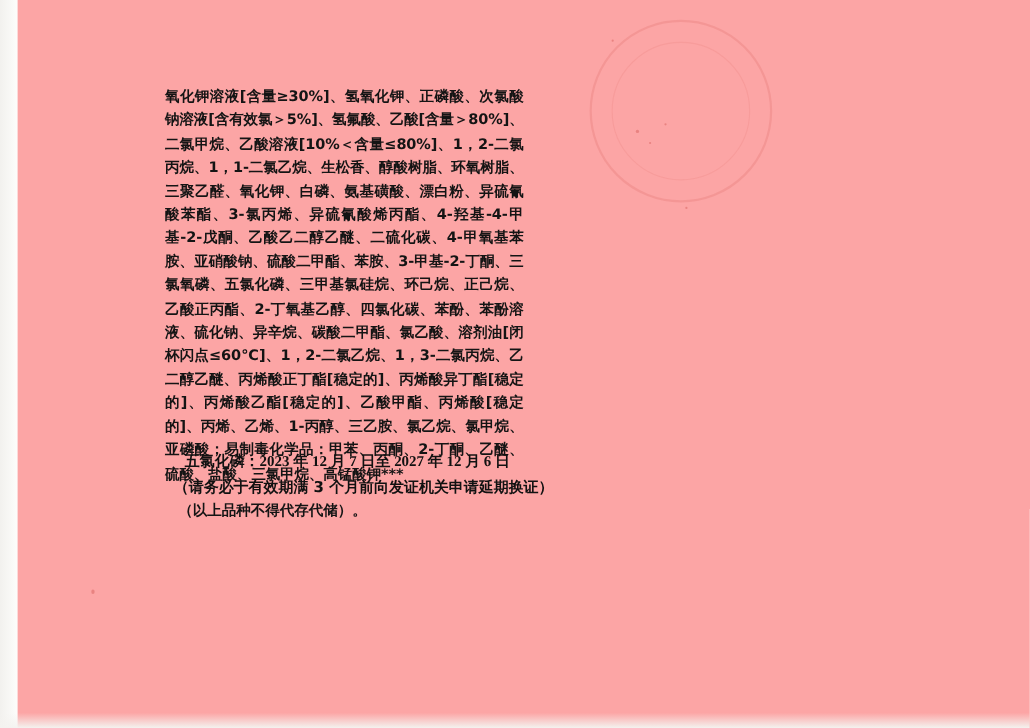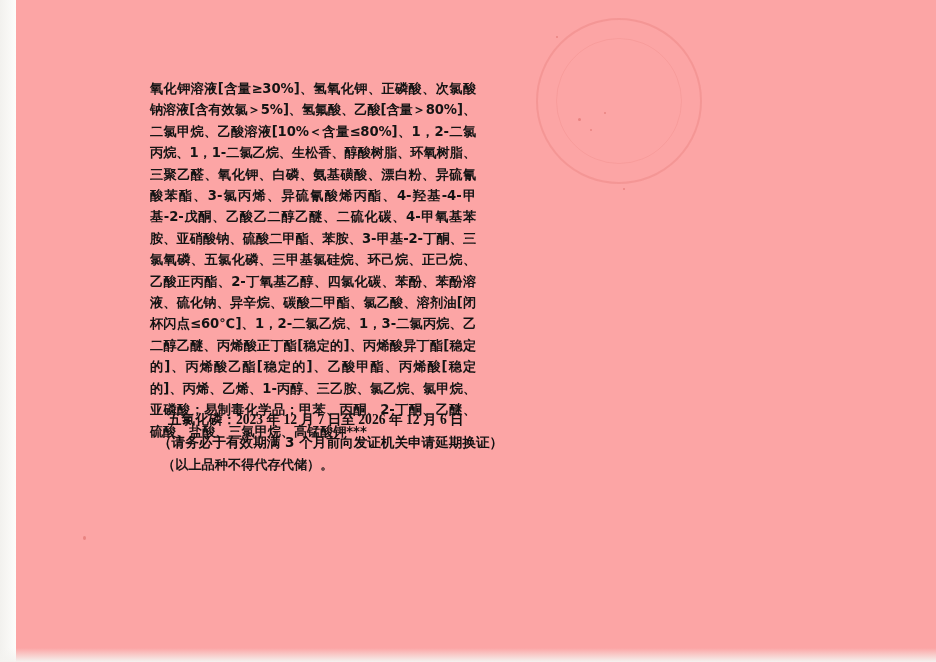--- a/index.html
+++ b/index.html
@@ -141,17 +141,17 @@
   <div class="seal-fleck fleck-e"></div>
   <div class="seal-fleck fleck-f"></div>
 
   <div class="doc-body">
     <p class="body-paragraph">氧化钾溶液[含量≥30%]、氢氧化钾、正磷酸、次氯酸钠溶液[含有效氯＞5%]、氢氟酸、乙酸[含量＞80%]、二氯甲烷、乙酸溶液[10%＜含量≤80%]、1，2-二氯丙烷、1，1-二氯乙烷、生松香、醇酸树脂、环氧树脂、三聚乙醛、氧化钾、白磷、氨基磺酸、漂白粉、异硫氰酸苯酯、3-氯丙烯、异硫氰酸烯丙酯、4-羟基-4-甲基-2-戊酮、乙酸乙二醇乙醚、二硫化碳、4-甲氧基苯胺、亚硝酸钠、硫酸二甲酯、苯胺、3-甲基-2-丁酮、三氯氧磷、五氯化磷、三甲基氯硅烷、环己烷、正己烷、乙酸正丙酯、2-丁氧基乙醇、四氯化碳、苯酚、苯酚溶液、硫化钠、异辛烷、碳酸二甲酯、氯乙酸、溶剂油[闭杯闪点≤60℃]、1，2-二氯乙烷、1，3-二氯丙烷、乙二醇乙醚、丙烯酸正丁酯[稳定的]、丙烯酸异丁酯[稳定的]、丙烯酸乙酯[稳定的]、乙酸甲酯、丙烯酸[稳定的]、丙烯、乙烯、1-丙醇、三乙胺、氯乙烷、氯甲烷、亚磷酸；易制毒化学品：甲苯、丙酮、2-丁酮、乙醚、硫酸、盐酸、三氯甲烷、高锰酸钾***</p>
     <p class="tail-line">（以上品种不得代存代储）。</p>
   </div>
 
   <div class="validity-block">
     <p class="validity-line indent-1">
-      <span>五氯化磷</span><span class="serif-num">：2023 年 12 月 7 日至 2026 年 12 月 6 日</span>
+      <span>五氯化磷</span><span class="serif-num">：2023 年 12 月 7 日至 2027 年 12 月 6 日</span>
     </p>
     <p class="validity-line indent-2">（请务必于有效期满 3 个月前向发证机关申请延期换证）</p>
   </div>
 </div>
 
 </body></html>

